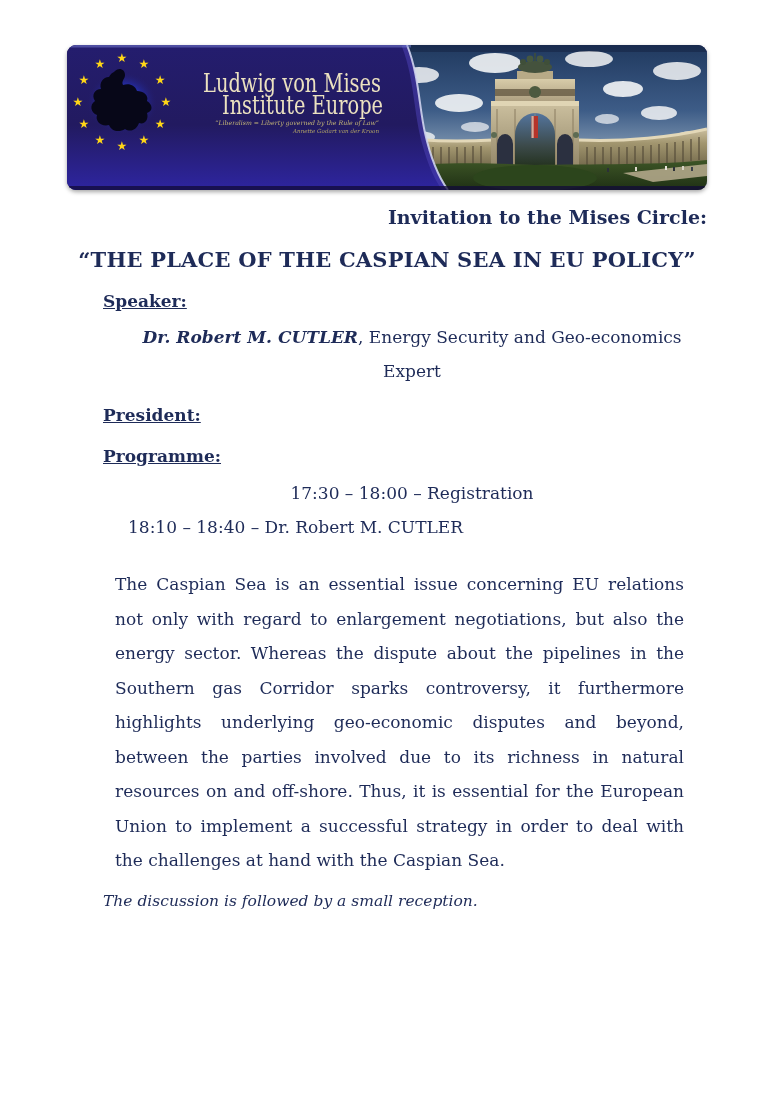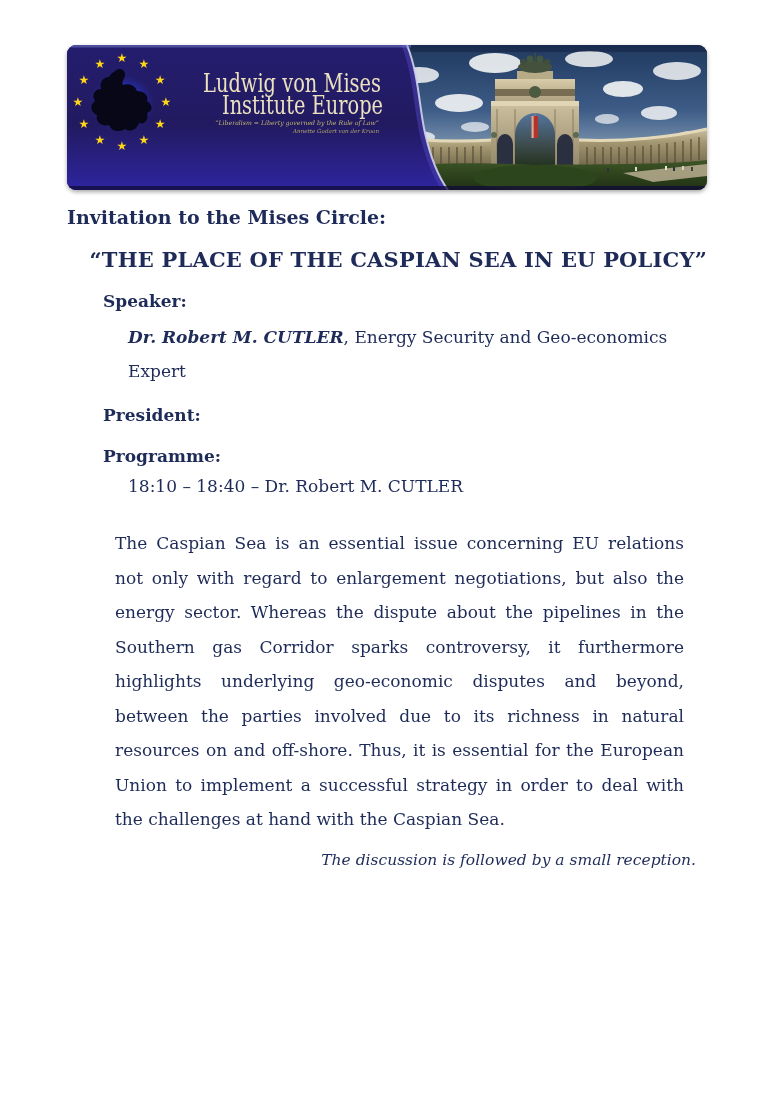--- a/index.html
+++ b/index.html
@@ -8,37 +8,37 @@
     font-family:"DejaVu Serif","Liberation Serif",serif;color:#1e2b58;
   }
   .banner{
     position:absolute;left:67px;top:45px;width:640px;height:145px;
     border-radius:9px;overflow:hidden;box-shadow:0 2px 4px rgba(0,0,0,.35);
     background:#221a60;
   }
   .banner svg{display:block;width:100%;height:100%;}
   .content{position:absolute;left:67px;top:190px;width:640px;}
   .intro{
-    margin:15px 0 0;font-size:19px;font-weight:bold;text-align:left;line-height:1.3;
+    margin:15px 0 0;font-size:19px;font-weight:bold;text-align:right;line-height:1.3;
   }
   .title{
-    margin:16px 0 0;font-size:21px;font-weight:bold;text-align:right;line-height:1.35;
+    margin:16px 0 0;font-size:21px;font-weight:bold;text-align:center;line-height:1.35;
     letter-spacing:.2px;
   }
   .body-block{padding:0 11px 0 36px;}
-  .label{margin:14px 0 0;font-size:17px;font-weight:bold;line-height:1.55;}
+  .label{margin:14px 0 0;font-size:17px;font-weight:bold;line-height:1.55;text-decoration:underline;}
   .entry{margin:5px 0 0;padding-left:25px;font-size:17px;line-height:1.97;}
-  .entry.first{margin-top:7px;}
+  .entry.first{margin-top:7px;text-align:center;}
   .prog{margin:0;padding-left:25px;font-size:17px;line-height:2.0;}
   .name-bi{font-weight:bold;font-style:italic;}
   .body-par{
     margin:23px 12px 0;font-size:17px;line-height:2.03;text-align:justify;
   }
   .footer-note{
-    margin:13px 0 0;font-size:15.5px;font-style:italic;text-align:right;line-height:1.4;
+    margin:13px 0 0;font-size:15.5px;font-style:italic;text-align:left;line-height:1.4;
   }
 </style>
 </head>
 <body>
 
 <div class="page">
 
   <div class="banner">
     <svg viewBox="0 0 640 145" preserveAspectRatio="none">
       <defs>
@@ -237,20 +237,21 @@
         <div class="label">Speaker:</div>
         <p class="entry first"><span class="name-bi">Dr. Robert M. CUTLER</span><span>, Energy Security and Geo-economics Expert</span></p>
       </div>
 
       <div>
         <div class="label">President:</div>
       </div>
 
       <div>
         <div class="label">Programme:</div>
+        <p class="prog entry first" style="margin-top:7px">17:30 – 18:00 – Registration</p>
         <p class="prog">18:10 – 18:40 – Dr. Robert M. CUTLER</p>
       </div>
 
       <p class="body-par">The Caspian Sea is an essential issue concerning EU relations not only with regard to enlargement negotiations, but also the energy sector. Whereas the dispute about the pipelines in the Southern gas Corridor sparks controversy, it furthermore highlights underlying geo-economic disputes and beyond, between the parties involved due to its richness in natural resources on and off-shore. Thus, it is essential for the European Union to implement a successful strategy in order to deal with the challenges at hand with the Caspian Sea.</p>
       <p class="footer-note">The discussion is followed by a small reception.</p>
     </div>
   </div>
 </div>
 
 </body></html>

